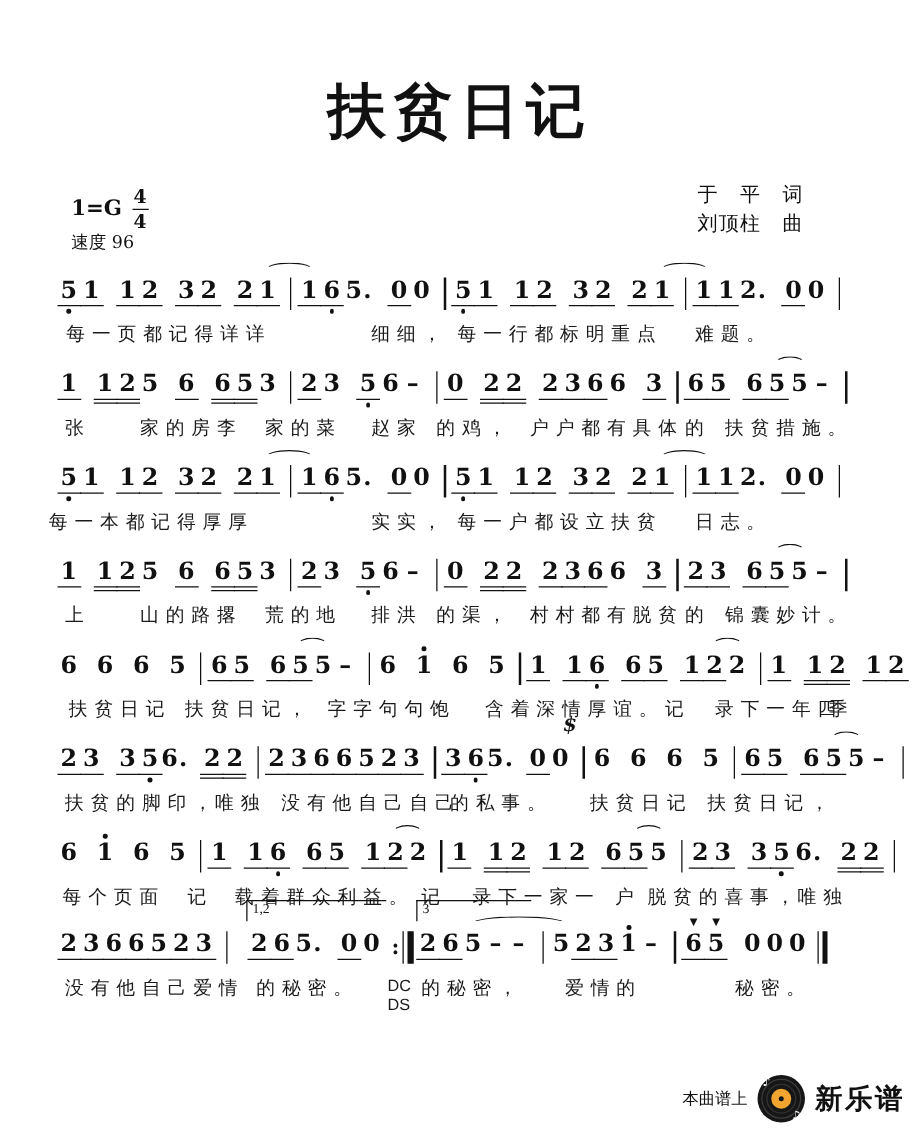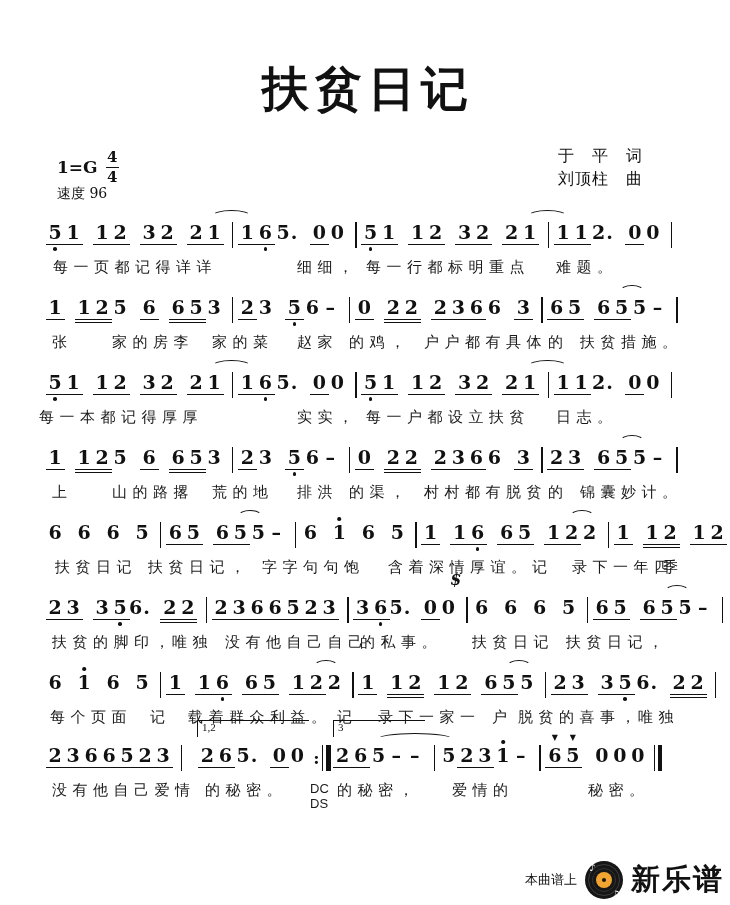--- a/index.html
+++ b/index.html
@@ -46,21 +46,21 @@
   .seg.stack{letter-spacing:0;font-size:13px;font-family:"Liberation Sans",sans-serif;line-height:15px;}
   .footer{position:absolute;right:6px;top:860px;display:flex;align-items:center;gap:8px;}
   .f-caption{font-size:13px;font-family:"DejaVu Sans",sans-serif;}
   .vinyl{position:relative;width:38px;height:38px;border-radius:50%;background:#161616;flex:none;}
   .groove{position:absolute;inset:3px;border:1px solid #3d3d3d;border-radius:50%;}
   .groove2{position:absolute;inset:7px;border:1px solid #333;border-radius:50%;}
   .vlabel{position:absolute;inset:11px;background:#f2a431;border-radius:50%;}
   .vhole{position:absolute;inset:17px;background:#161616;border-radius:50%;}
   .vn1{position:absolute;color:#fff;font-size:10px;top:1px;left:4px;font-family:"DejaVu Sans",sans-serif;}
   .vn2{position:absolute;color:#fff;font-size:9px;bottom:0px;right:3px;font-family:"DejaVu Sans",sans-serif;}
-  .f-brand{font-size:29px;font-weight:bold;letter-spacing:2px;font-family:"DejaVu Sans",sans-serif;}
+  .f-brand{font-size:22px;font-weight:bold;letter-spacing:2px;font-family:"DejaVu Sans",sans-serif;}
 </style>
 </head>
 <body>
 
 <div class="page">
 
   <div class="title">扶贫日记</div>
 
   <div class="keyblock">
     <span>1=G</span>

